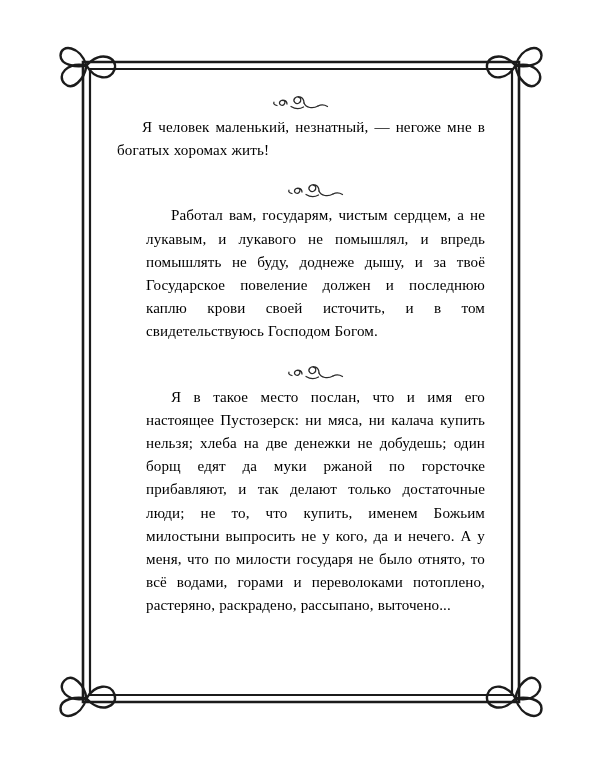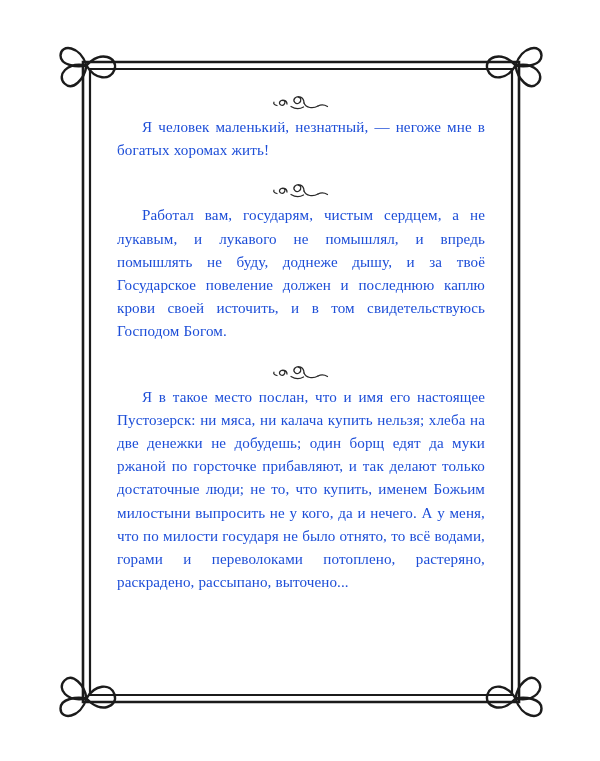--- a/index.html
+++ b/index.html
@@ -22,38 +22,38 @@
     pointer-events:none;
   }
   
   .content{
     position:absolute;
     left:117px;
     top:92px;
     width:368px;
   }
   .block{ margin:0 0 0 0; }
-  .block + .block{ margin-top:18px; }
+  .block + .block{ margin-top:18px;margin-left:29px; }
 
   .swirl-wrap{
     display:block;
     text-align:center;
     height:22px;
     line-height:0;
     margin-bottom:2px;
   }
   .swirl-wrap svg{ display:inline-block; vertical-align:top; }
 
   .para{
     margin:0;
     font-size:15.1px;
     line-height:23.2px;
     text-align:justify;
     text-indent:25px;
-    color:#1d4ed8;
+    color:#000000;
     letter-spacing:0.1px;
     word-spacing:0.2px;
     hyphens:manual;
   }
 </style>
 </head>
 <body>
 
 <div id="page">
 

